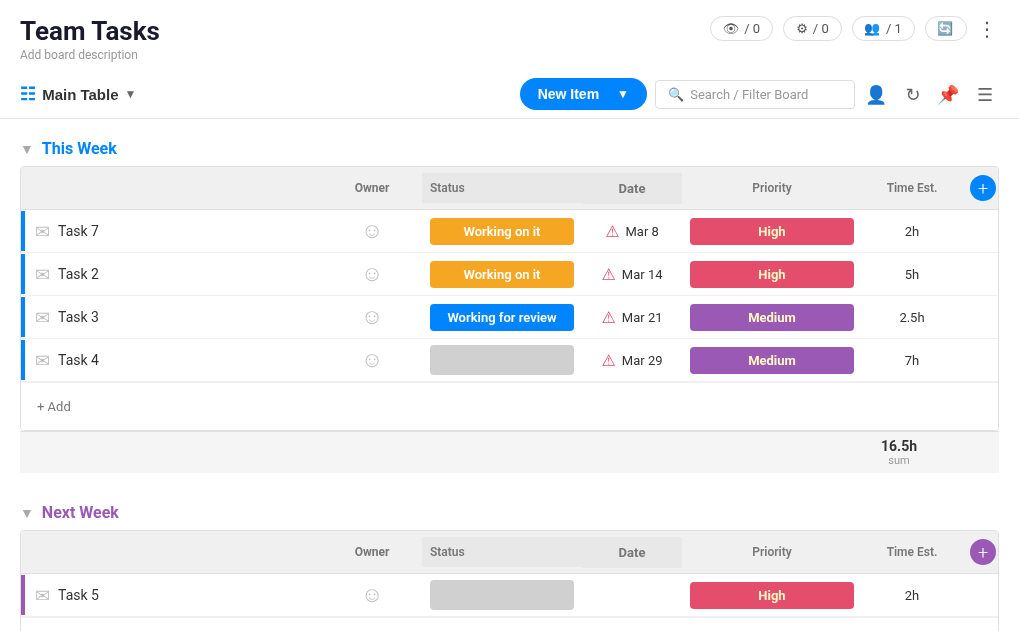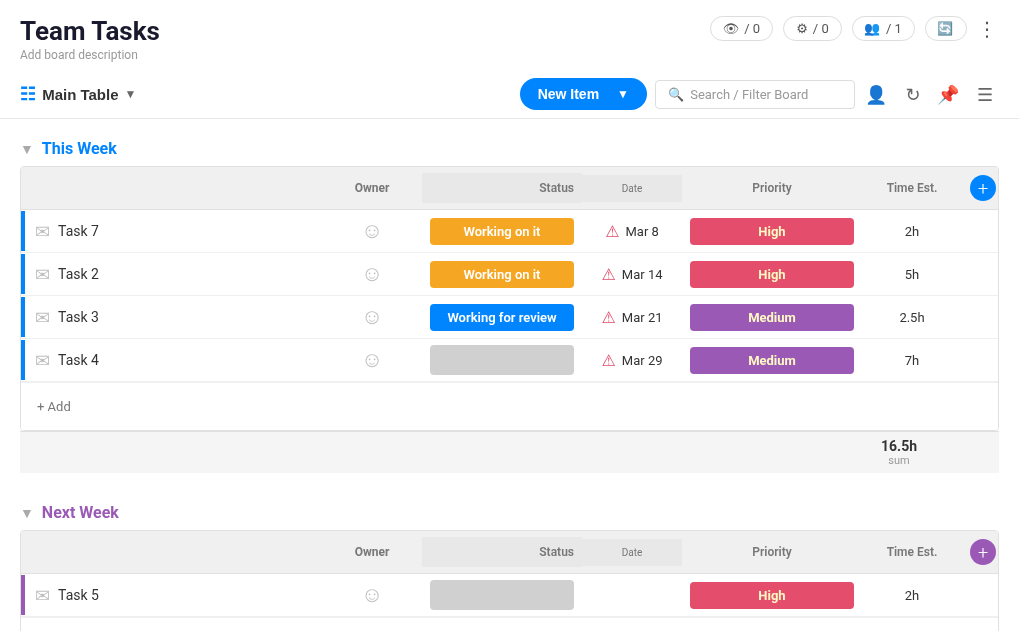--- a/index.html
+++ b/index.html
@@ -32,22 +32,22 @@
     .group-toggle { color: #aaa; cursor: pointer; font-size: 14px; }
     .group-title { font-size: 16px; font-weight: 700; cursor: pointer; }
     .group-title.blue { color: #0085ff; }
     .group-title.purple { color: #9b59b6; }
 
     .table-wrapper { border-radius: 4px; overflow: hidden; border: 1px solid #e0e0e0; }
 
     .table-header-row { display: flex; align-items: center; background: #f0f0f0; border-bottom: 1px solid #e0e0e0; }
     .col-task { flex: 1; padding: 8px 12px; font-size: 12px; font-weight: 600; color: #777; }
     .col-owner { width: 100px; text-align: center; padding: 8px; font-size: 12px; font-weight: 700; color: #777; }
-    .col-status { width: 160px; text-align: right; padding: 8px; font-size: 12px; font-weight: 600; color: #777; background: #e8e8e8; }
-    .col-date { width: 100px; text-align: center; padding: 8px; font-size: 10px; font-weight: 400; color: #777; background: #e8e8e8; }
+    .col-status { width: 160px; text-align: left; padding: 8px; font-size: 12px; font-weight: 600; color: #777; background: #e8e8e8; }
+    .col-date { width: 100px; text-align: center; padding: 8px; font-size: 13px; font-weight: 700; color: #777; background: #e8e8e8; }
     .col-priority { width: 180px; text-align: center; padding: 8px; font-size: 12px; font-weight: 600; color: #777; }
     .col-time { width: 100px; text-align: center; padding: 8px; font-size: 12px; font-weight: 600; color: #777; }
     .col-add { width: 36px; text-align: center; padding: 8px; }
 
     .table-row { display: flex; align-items: center; border-bottom: 1px solid #f0f0f0; background: #fff; }
 
     .row-indicator { width: 4px; height: 40px; background: #0085ff; flex-shrink: 0; }
     .row-indicator.purple { background: #9b59b6; }
 
     .cell-task { flex: 1; padding: 8px 10px; font-size: 14px; color: #333; display: flex; align-items: center; gap: 8px; }

